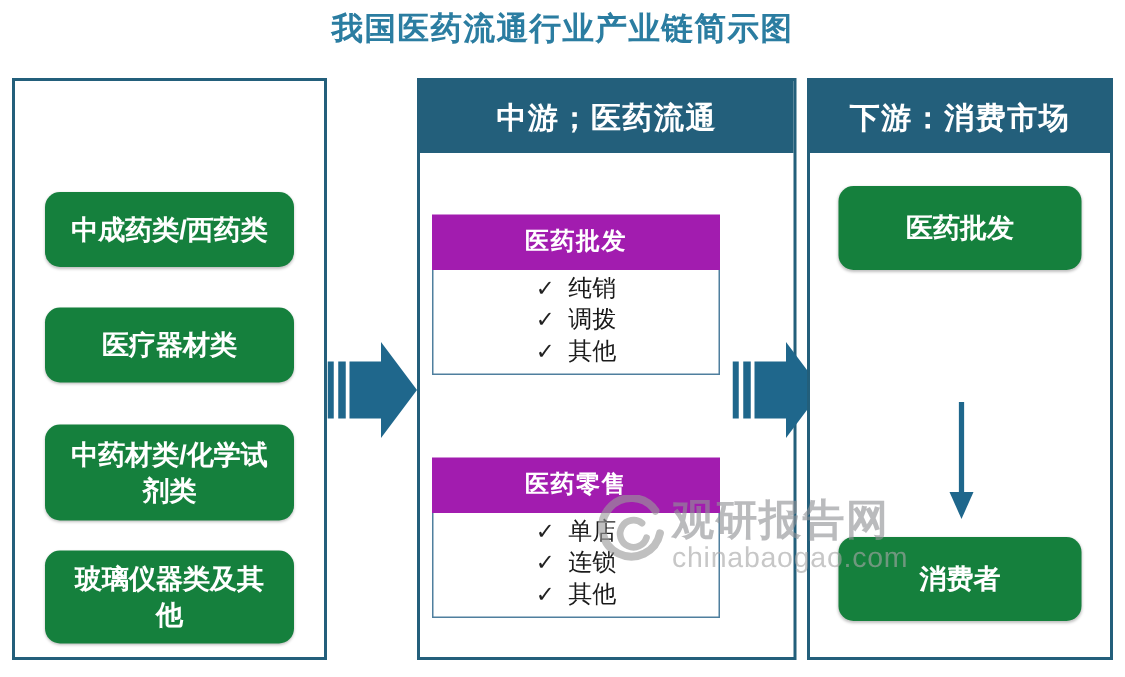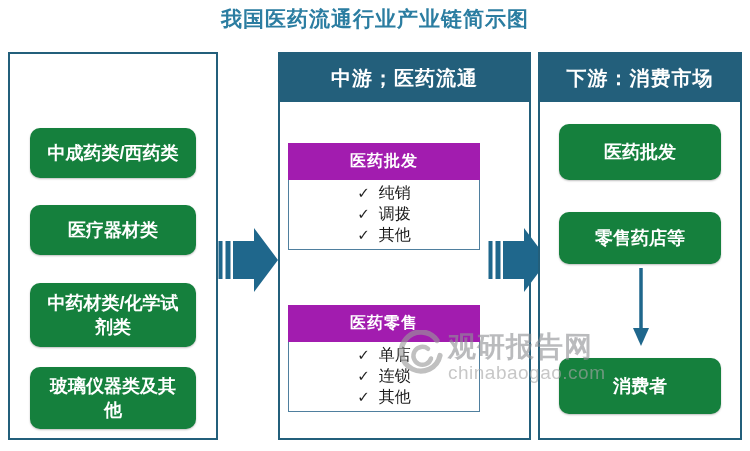--- a/index.html
+++ b/index.html
@@ -125,21 +125,20 @@
 
   <svg class="striped-arrow arrow2" viewBox="0 0 60 64">
     <rect x="0.5" y="13" width="4" height="38" fill="#1f678c"></rect>
     <rect x="7.5" y="13" width="5" height="38" fill="#1f678c"></rect>
     <polygon points="15,13 36,13 36,0 60,32 36,64 36,51 15,51" fill="#1f678c"></polygon>
   </svg>
 
   <div class="panel panel-down">
     <div class="panel-header">下游：消费市场</div>
     <div class="pill pill-r" style="top:70px;height:56px;">医药批发</div>
-    <div class="pill pill-r" style="top:158px;height:52px;">零售药店等</div>
     <div class="pill pill-r" style="top:304px;height:56px;">消费者</div>
   </div>
 
   <svg class="down-arrow" width="24" height="84" viewBox="0 0 24 84">
     <line x1="12" y1="2" x2="12" y2="64" stroke="#1f678c" stroke-width="3.5"></line>
     <polygon points="4,62 20,62 12,80" fill="#1f678c"></polygon>
   </svg>
 
   <div class="watermark">
     <svg class="wm-logo" width="48" height="48" viewBox="0 0 64 64">

